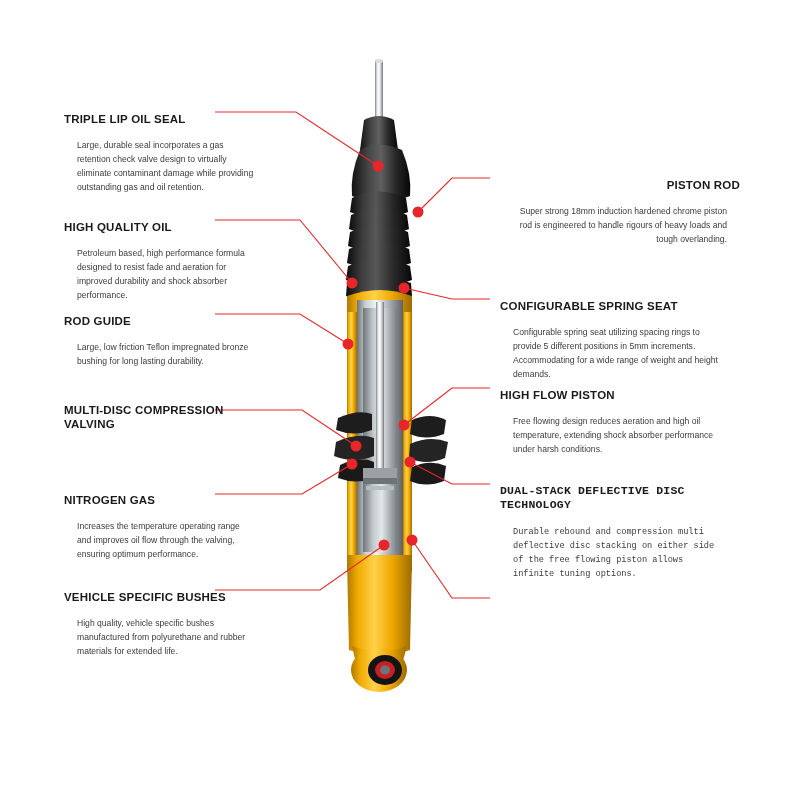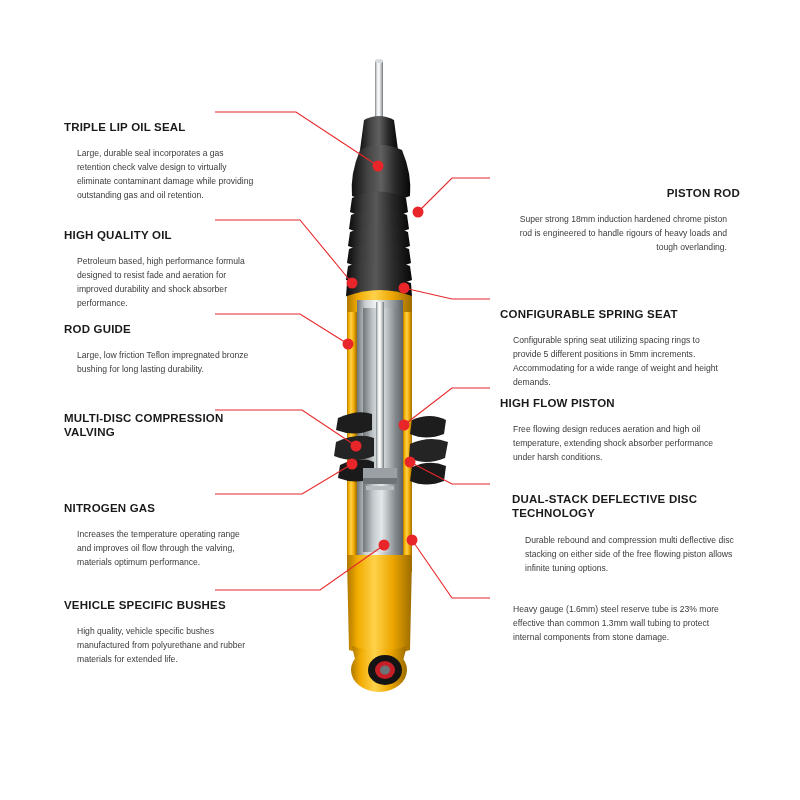--- a/index.html
+++ b/index.html
@@ -24,21 +24,21 @@
   .callout {
     position: absolute;
     width: 205px;
   }
   .callout .title {
     font-size: 11.5px;
     font-weight: bold;
     letter-spacing: 0.2px;
     line-height: 1.25;
     text-transform: uppercase;
-    margin: 16px 0 7px 0;
+    margin: 8px 0 7px 0;
     color: #1a1a1a;
   }
   .callout .body {
     font-size: 8.6px;
     line-height: 1.62;
     color: #3b3b3b;
     margin: 13px;
   }
   
   svg.lines {
@@ -198,21 +198,21 @@
     <div class="title">ROD GUIDE</div>
     <div class="body">Large, low friction Teflon impregnated bronze bushing for long lasting durability.</div>
   </div>
 
   <div class="callout" style="left:64px; top:395px;">
     <div class="title">MULTI-DISC COMPRESSION VALVING</div>
   </div>
 
   <div class="callout" style="left:64px; top:485px;">
     <div class="title">NITROGEN GAS</div>
-    <div class="body">Increases the temperature operating range and improves oil flow through the valving, materials optimum performance.</div>
+    <div class="body">Increases the temperature operating range and improves oil flow through the valving, ensuring optimum performance.</div>
   </div>
 
   <div class="callout" style="left:64px; top:582px;">
     <div class="title">VEHICLE SPECIFIC BUSHES</div>
     <div class="body">High quality, vehicle specific bushes manufactured from polyurethane and rubber materials for extended life.</div>
   </div>
 
   <div class="callout" style="left:500px; top:170px; width:240px;text-align:right;">
     <div class="title">PISTON ROD</div>
     <div class="body">Super strong 18mm induction hardened chrome piston rod is engineered to handle rigours of heavy loads and tough overlanding.</div>
@@ -221,22 +221,21 @@
   <div class="callout" style="left:500px; top:291px; width:240px;">
     <div class="title">CONFIGURABLE SPRING SEAT</div>
     <div class="body">Configurable spring seat utilizing spacing rings to provide 5 different positions in 5mm increments. Accommodating for a wide range of weight and height demands.</div>
   </div>
 
   <div class="callout" style="left:500px; top:380px; width:240px;">
     <div class="title">HIGH FLOW PISTON</div>
     <div class="body">Free flowing design reduces aeration and high oil temperature, extending shock absorber performance under harsh conditions.</div>
   </div>
 
-  <div class="callout" style="left:512px; top:476px; width:240px;">
+  <div class="callout" style="left:500px; top:476px; width:240px;font-family:Liberation Mono, monospace;">
     <div class="title">DUAL-STACK DEFLECTIVE DISC TECHNOLOGY</div>
     <div class="body">Durable rebound and compression multi deflective disc stacking on either side of the free flowing piston allows infinite tuning options.</div>
   </div>
 
   <div class="callout" style="left:500px; top:590px; width:240px;">
-    <div class="body">Heavy gauge (1.6mm) steel reserve tube is 23% more effective than common 1.3mm wall tubing to protect internal components from stone damage.</div>
   </div>
 
 </div>
 
 </body></html>

